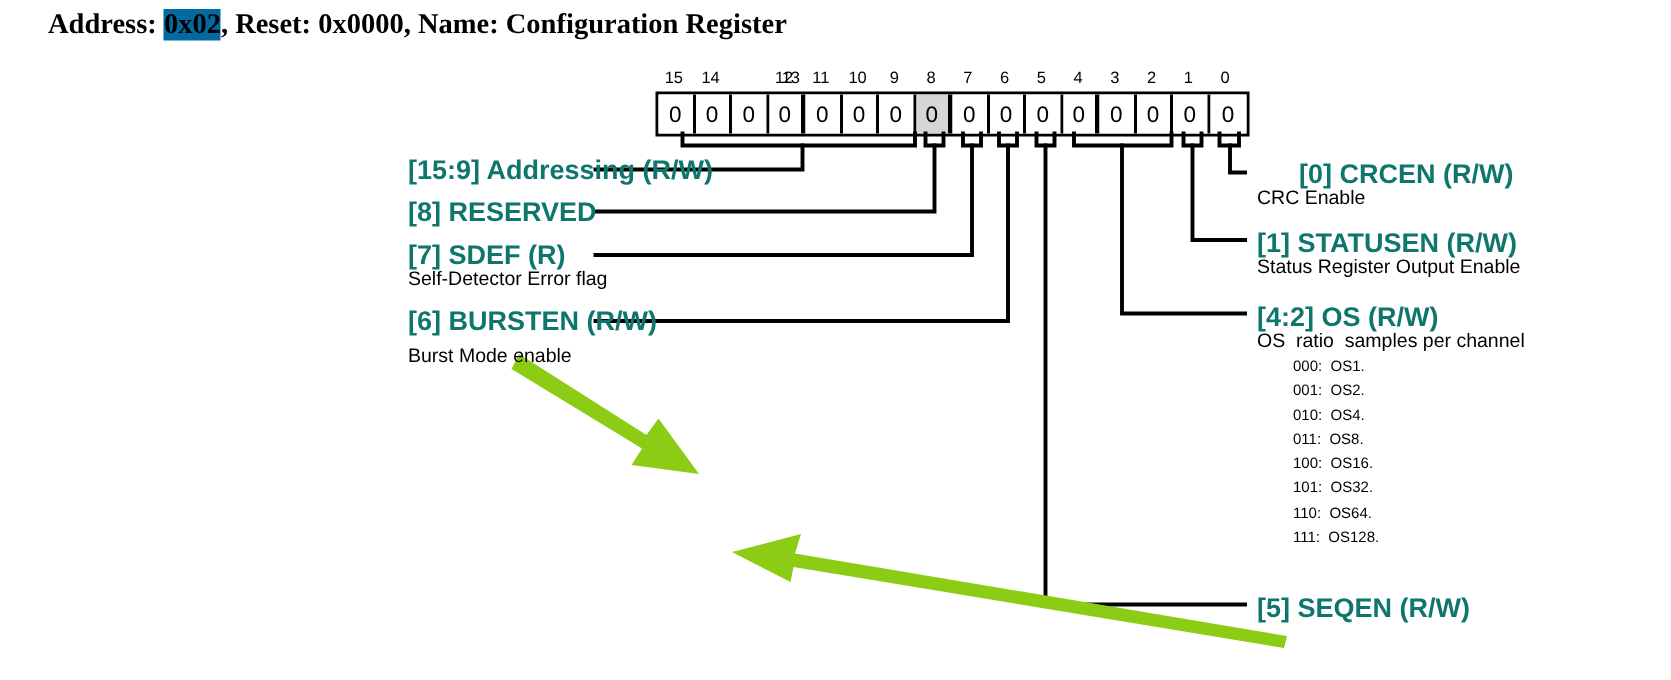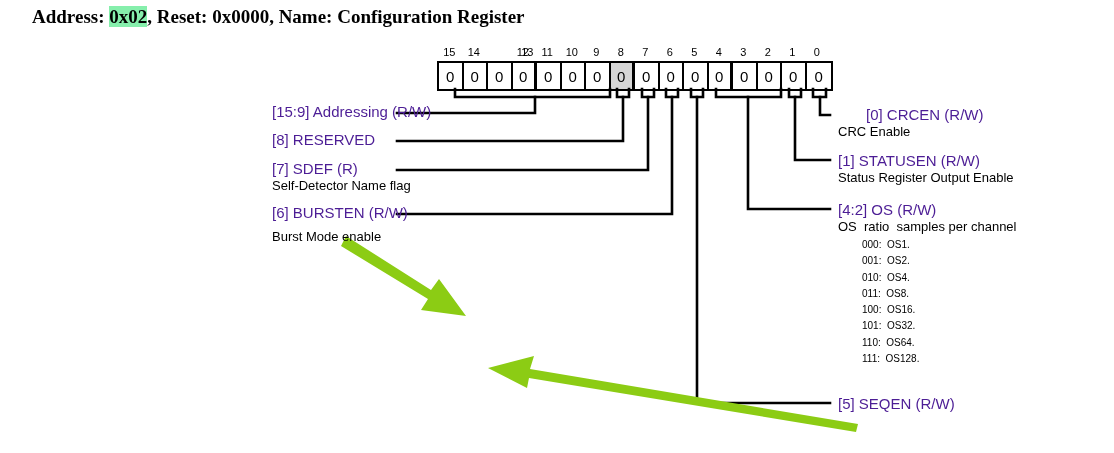--- a/index.html
+++ b/index.html
@@ -12,21 +12,21 @@
   }
   #stage{position:absolute;left:0;top:0;width:1114px;height:453px;}
 
   
   .title{
     position:absolute;left:32px;top:6px;
     font-family:"Liberation Serif", serif;
     font-weight:bold;font-size:19px;color:#000;
     white-space:pre;
   }
-  .title .hl{background:#86efac;text-align:right;}
+  .title .hl{background:#0369a1;text-align:right;}
 
   
   #bitwrap{position:absolute;left:437px;top:45px;}
   .ticks{position:relative;height:16px;width:392px;}
   .tick{
     position:absolute;top:0;width:24.5px;text-align:center;
     font-size:11px;color:#000;line-height:14px;
   }
   .cells{
     position:relative;width:392px;height:26px;
@@ -36,21 +36,21 @@
     width:24.5px;height:26px;box-sizing:border-box;
     border-right:2px solid #000;
     display:flex;align-items:center;justify-content:center;
     font-size:15px;color:#000;background:#fff;
   }
   .cell:last-child{border-right:none;}
   .cell.gray{background:#d6d6d6;}
   .cell.thick{border-right:3px solid #000;}
 
   
-  .fl{position:absolute;font-size:15px;font-weight:normal;color:#4c1d95;white-space:pre;}
+  .fl{position:absolute;font-size:18px;font-weight:bold;color:#0f766e;white-space:pre;}
   .fd{position:absolute;font-size:13px;font-weight:normal;color:#000;white-space:pre;}
 
   .oslist{position:absolute;font-size:10px;color:#000;white-space:pre;line-height:16.3px;}
 
   
   .redtext{
     position:absolute;left:312px;top:318px;
     font-size:40px;color:#ff4d4d;
     font-family:"Liberation Sans", sans-serif;
     white-space:pre;letter-spacing:1px;
@@ -139,21 +139,21 @@
 
     <polygon fill="#8ccc14" points="858,424 530,369 534,356 488,368 527,388 529,378 856,432"></polygon>
   </svg>
 
 
   <div class="fl" style="left:272px;top:103px;">[15:9] Addressing (R/W)</div>
 
   <div class="fl" style="left:272px;top:131px;">[8] RESERVED</div>
 
   <div class="fl" style="left:272px;top:160px;">[7] SDEF (R)</div>
-  <div class="fd" style="left:272px;top:178px;">Self-Detector Name flag</div>
+  <div class="fd" style="left:272px;top:178px;">Self-Detector Error flag</div>
 
   <div class="fl" style="left:272px;top:204px;">[6] BURSTEN (R/W)</div>
   <div class="fd" style="left:272px;top:229px;">Burst Mode enable</div>
 
   <div class="fl" style="left:838px;top:106px;padding-left:28px;">[0] CRCEN (R/W)</div>
   <div class="fd" style="left:838px;top:124px;">CRC Enable</div>
 
   <div class="fl" style="left:838px;top:152px;">[1] STATUSEN (R/W)</div>
   <div class="fd" style="left:838px;top:170px;">Status Register Output Enable</div>
 

